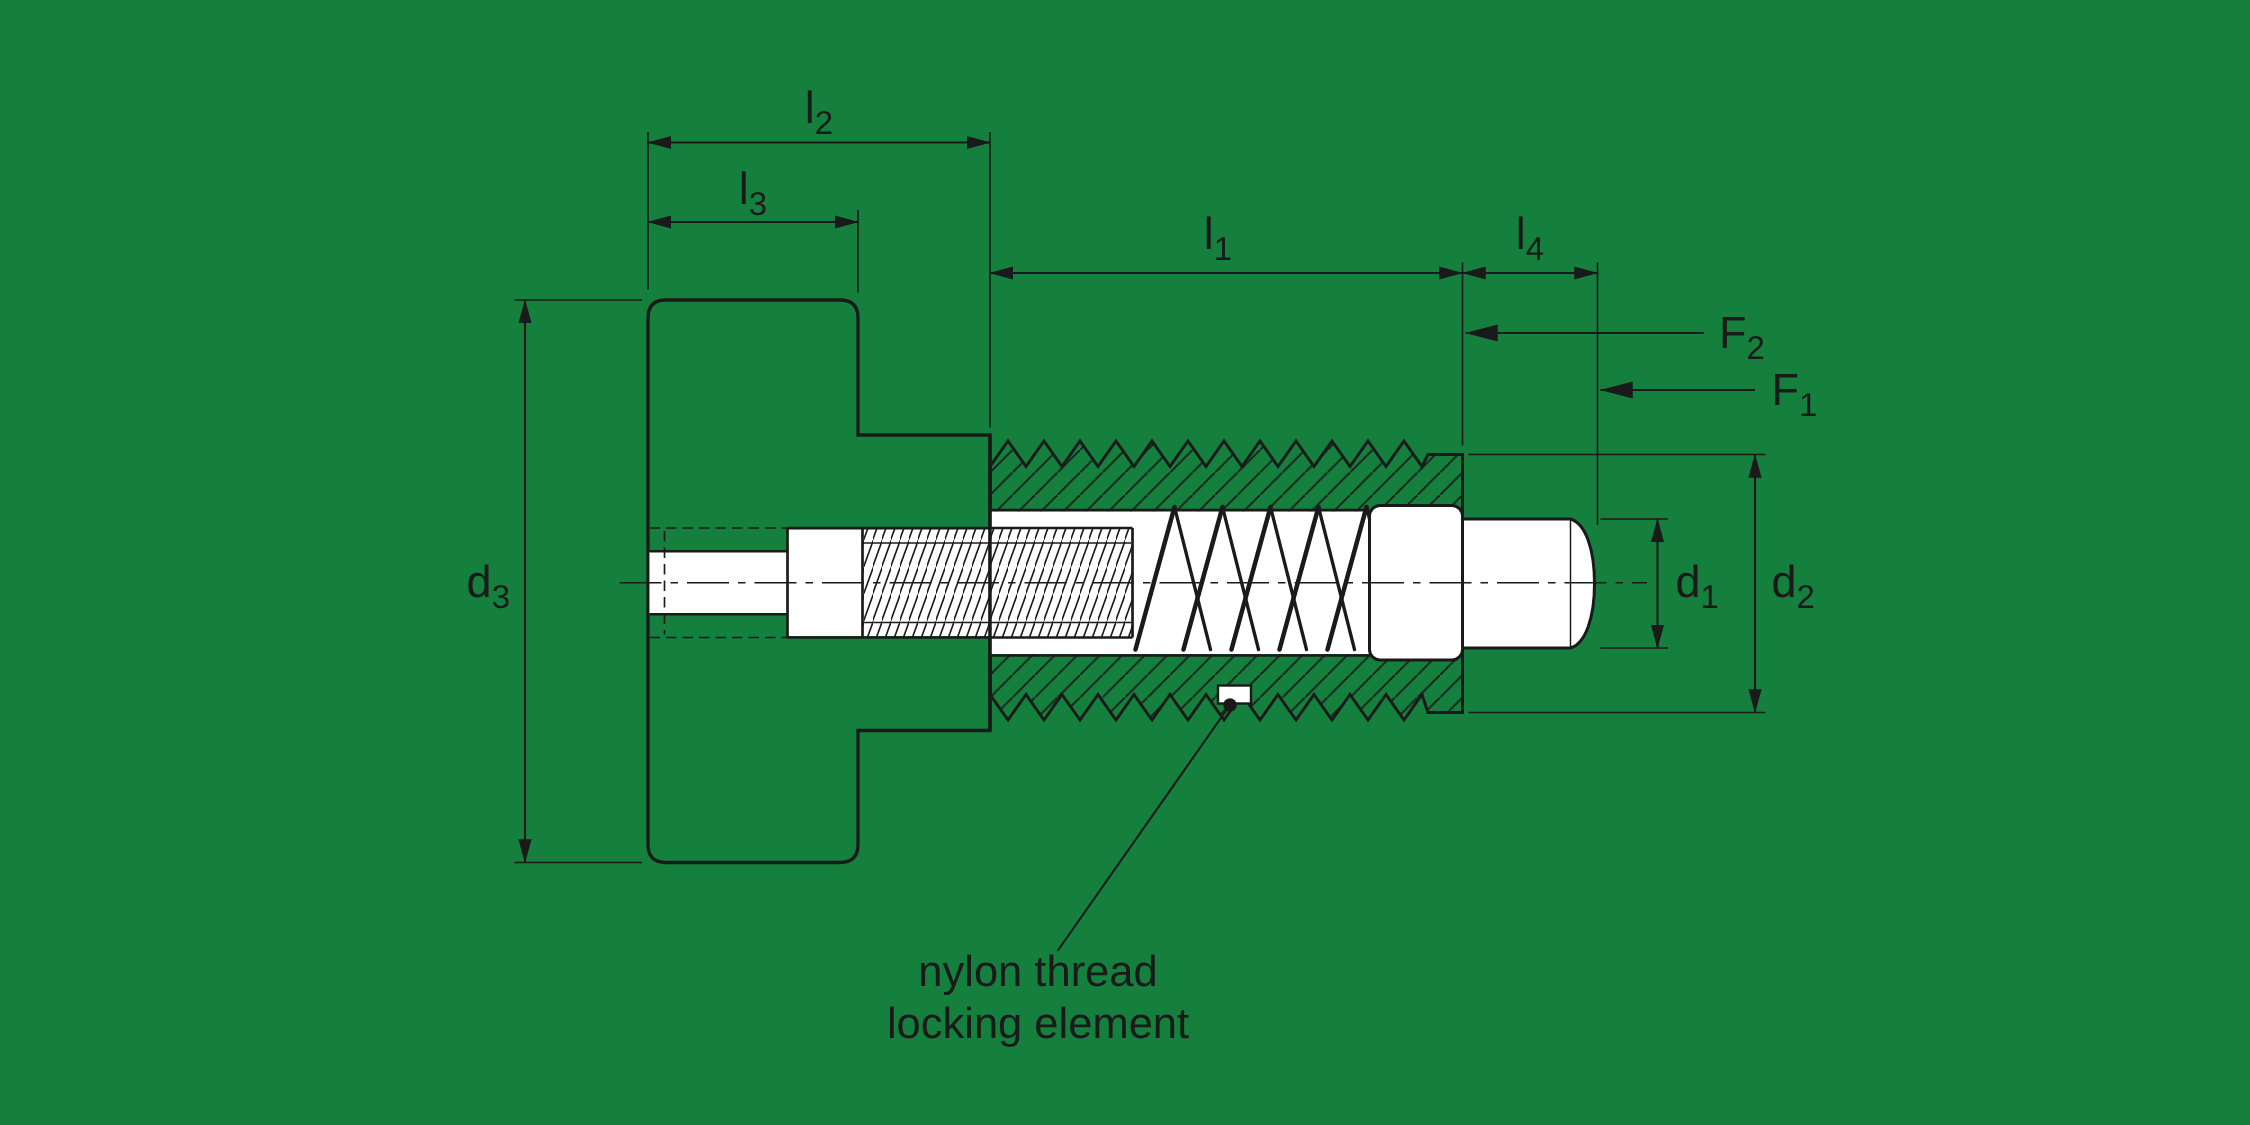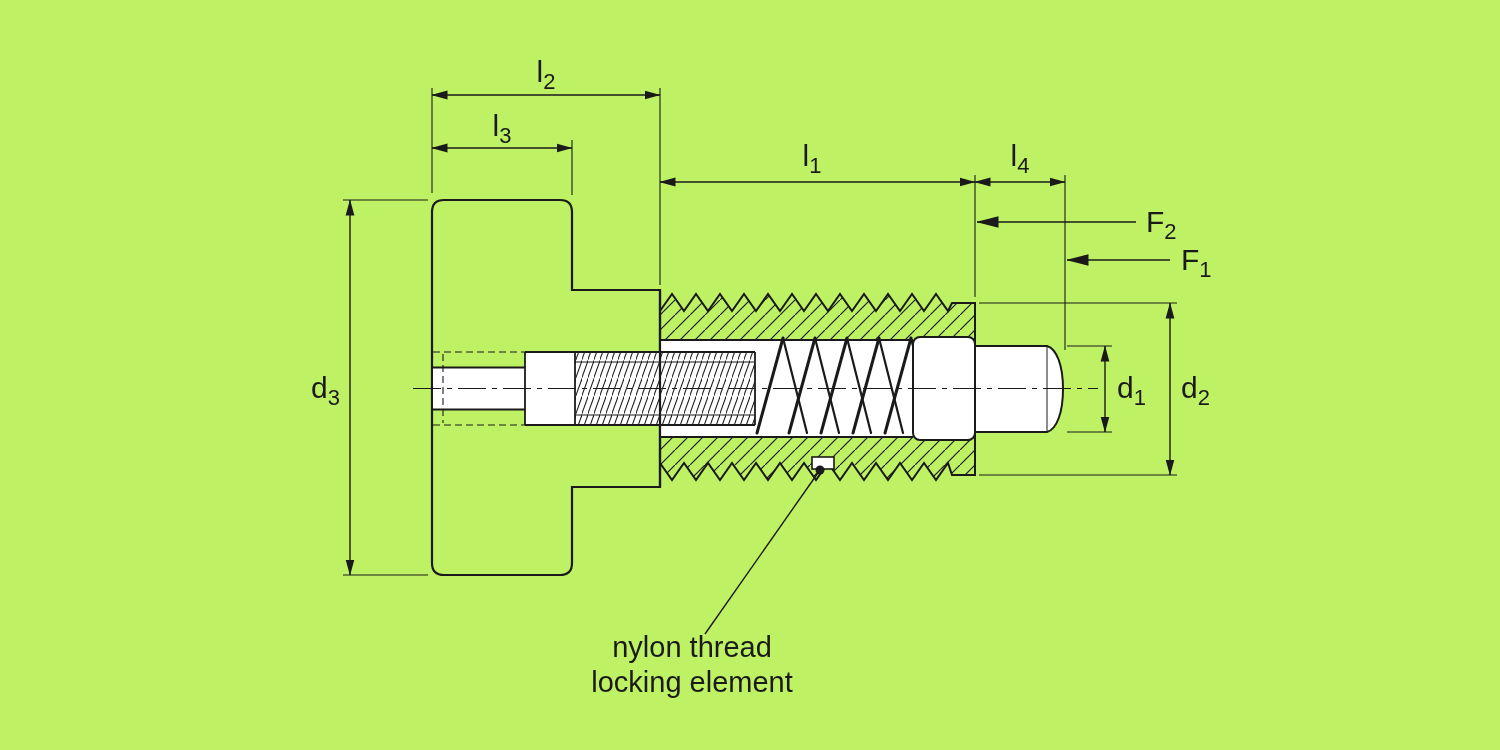--- a/index.html
+++ b/index.html
@@ -1,16 +1,16 @@
 <!DOCTYPE html>
 <html><head>
 <meta charset="utf-8">
 <style>
   html,body{margin:0;padding:0;background:#ffffff;}
-  .canvas{width:1500px;height:750px;background:#bef264;position:relative;overflow:hidden;}
+  .canvas{width:1500px;height:750px;background:#15803d;position:relative;overflow:hidden;}
   svg{display:block;}
   text{font-family:"Liberation Sans",sans-serif;fill:#1a1a1a;}
   .dimlabel{font-size:30px;}
   .sub{font-size:22px;}
   .ann{font-size:29px;}
   .ol{stroke:#1a1a1a;fill:none;stroke-width:2.2;}
   .thin{stroke:#1a1a1a;fill:none;stroke-width:1.8;}
   .hair{stroke:#1a1a1a;fill:none;stroke-width:1;}
   .dim{stroke:#1a1a1a;fill:none;stroke-width:1.4;}
   .ext{stroke:#1a1a1a;fill:none;stroke-width:1.1;}

